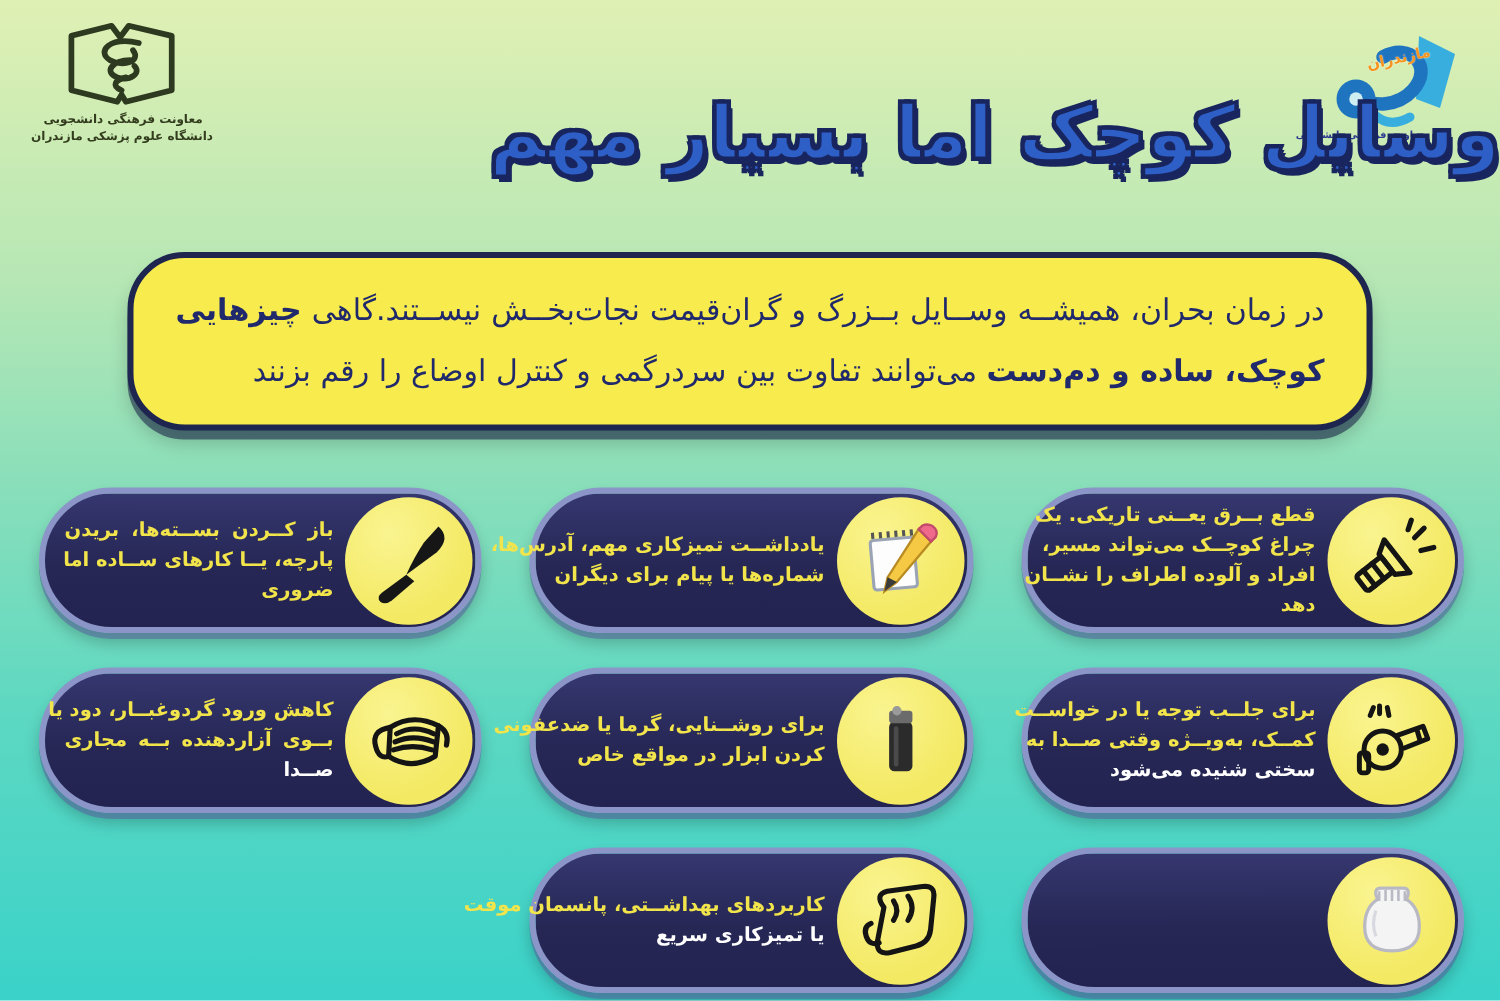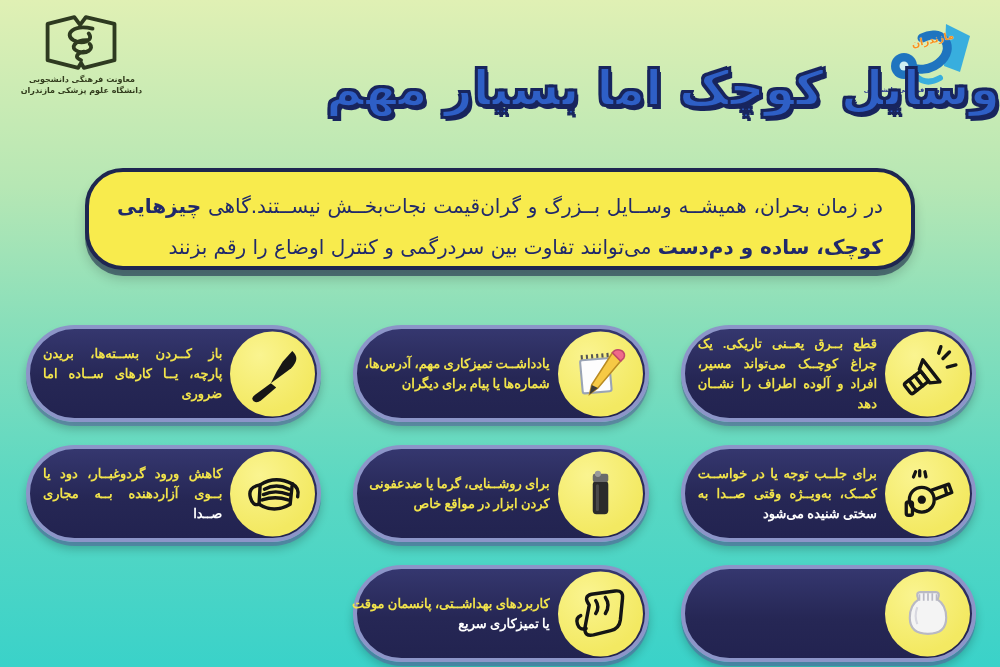--- a/index.html
+++ b/index.html
@@ -47,40 +47,40 @@
     -webkit-text-stroke:2px #18255e;
     text-shadow:
       3px 4px 0 #18255e,
       -2px -2px 0 #18255e, 2px -2px 0 #18255e,
       -2px 2px 0 #18255e, 2px 2px 0 #18255e;
     letter-spacing:1px;
   }
 
   
   .intro{
-    position:absolute;left:85px;right:85px;top:168px;height:102px;
+    position:absolute;left:85px;right:85px;top:168px;height:119px;
     background:var(--box-yellow,#f8eb4d);
     border:4px solid #1e2650;border-radius:38px;
     box-shadow:0 6px 0 rgba(22,30,68,.55), 0 9px 12px rgba(0,0,0,.18);
     box-sizing:border-box;
   }
   .intro-text{
     margin:14px 28px 0 28px;
     font-size:20px;line-height:41px;color:#20296b;
     text-align:justify;text-align-last:right;direction:rtl;
   }
   .intro-text .seg-bold{font-weight:bold;}
 
   
   .cards{
     position:absolute;left:26px;right:24px;top:325px;
     display:grid;direction:rtl;
     grid-template-columns:repeat(3,1fr);
     grid-auto-rows:97px;
-    column-gap:32px;row-gap:23px;font-family:Liberation Serif, serif;
+    column-gap:32px;row-gap:23px;
   }
   .card{
     position:relative;border-radius:52px;
     background:linear-gradient(180deg,#35376f 0%,#262755 55%,#222350 100%);
     border:4px solid var(--ring,#8c95c8);
     box-shadow:0 4px 0 rgba(90,100,160,.55), 0 7px 10px rgba(0,0,0,.22);
     box-sizing:border-box;
   }
   .icon-circle{
     position:absolute;right:2px;top:50%;transform:translateY(-50%);

